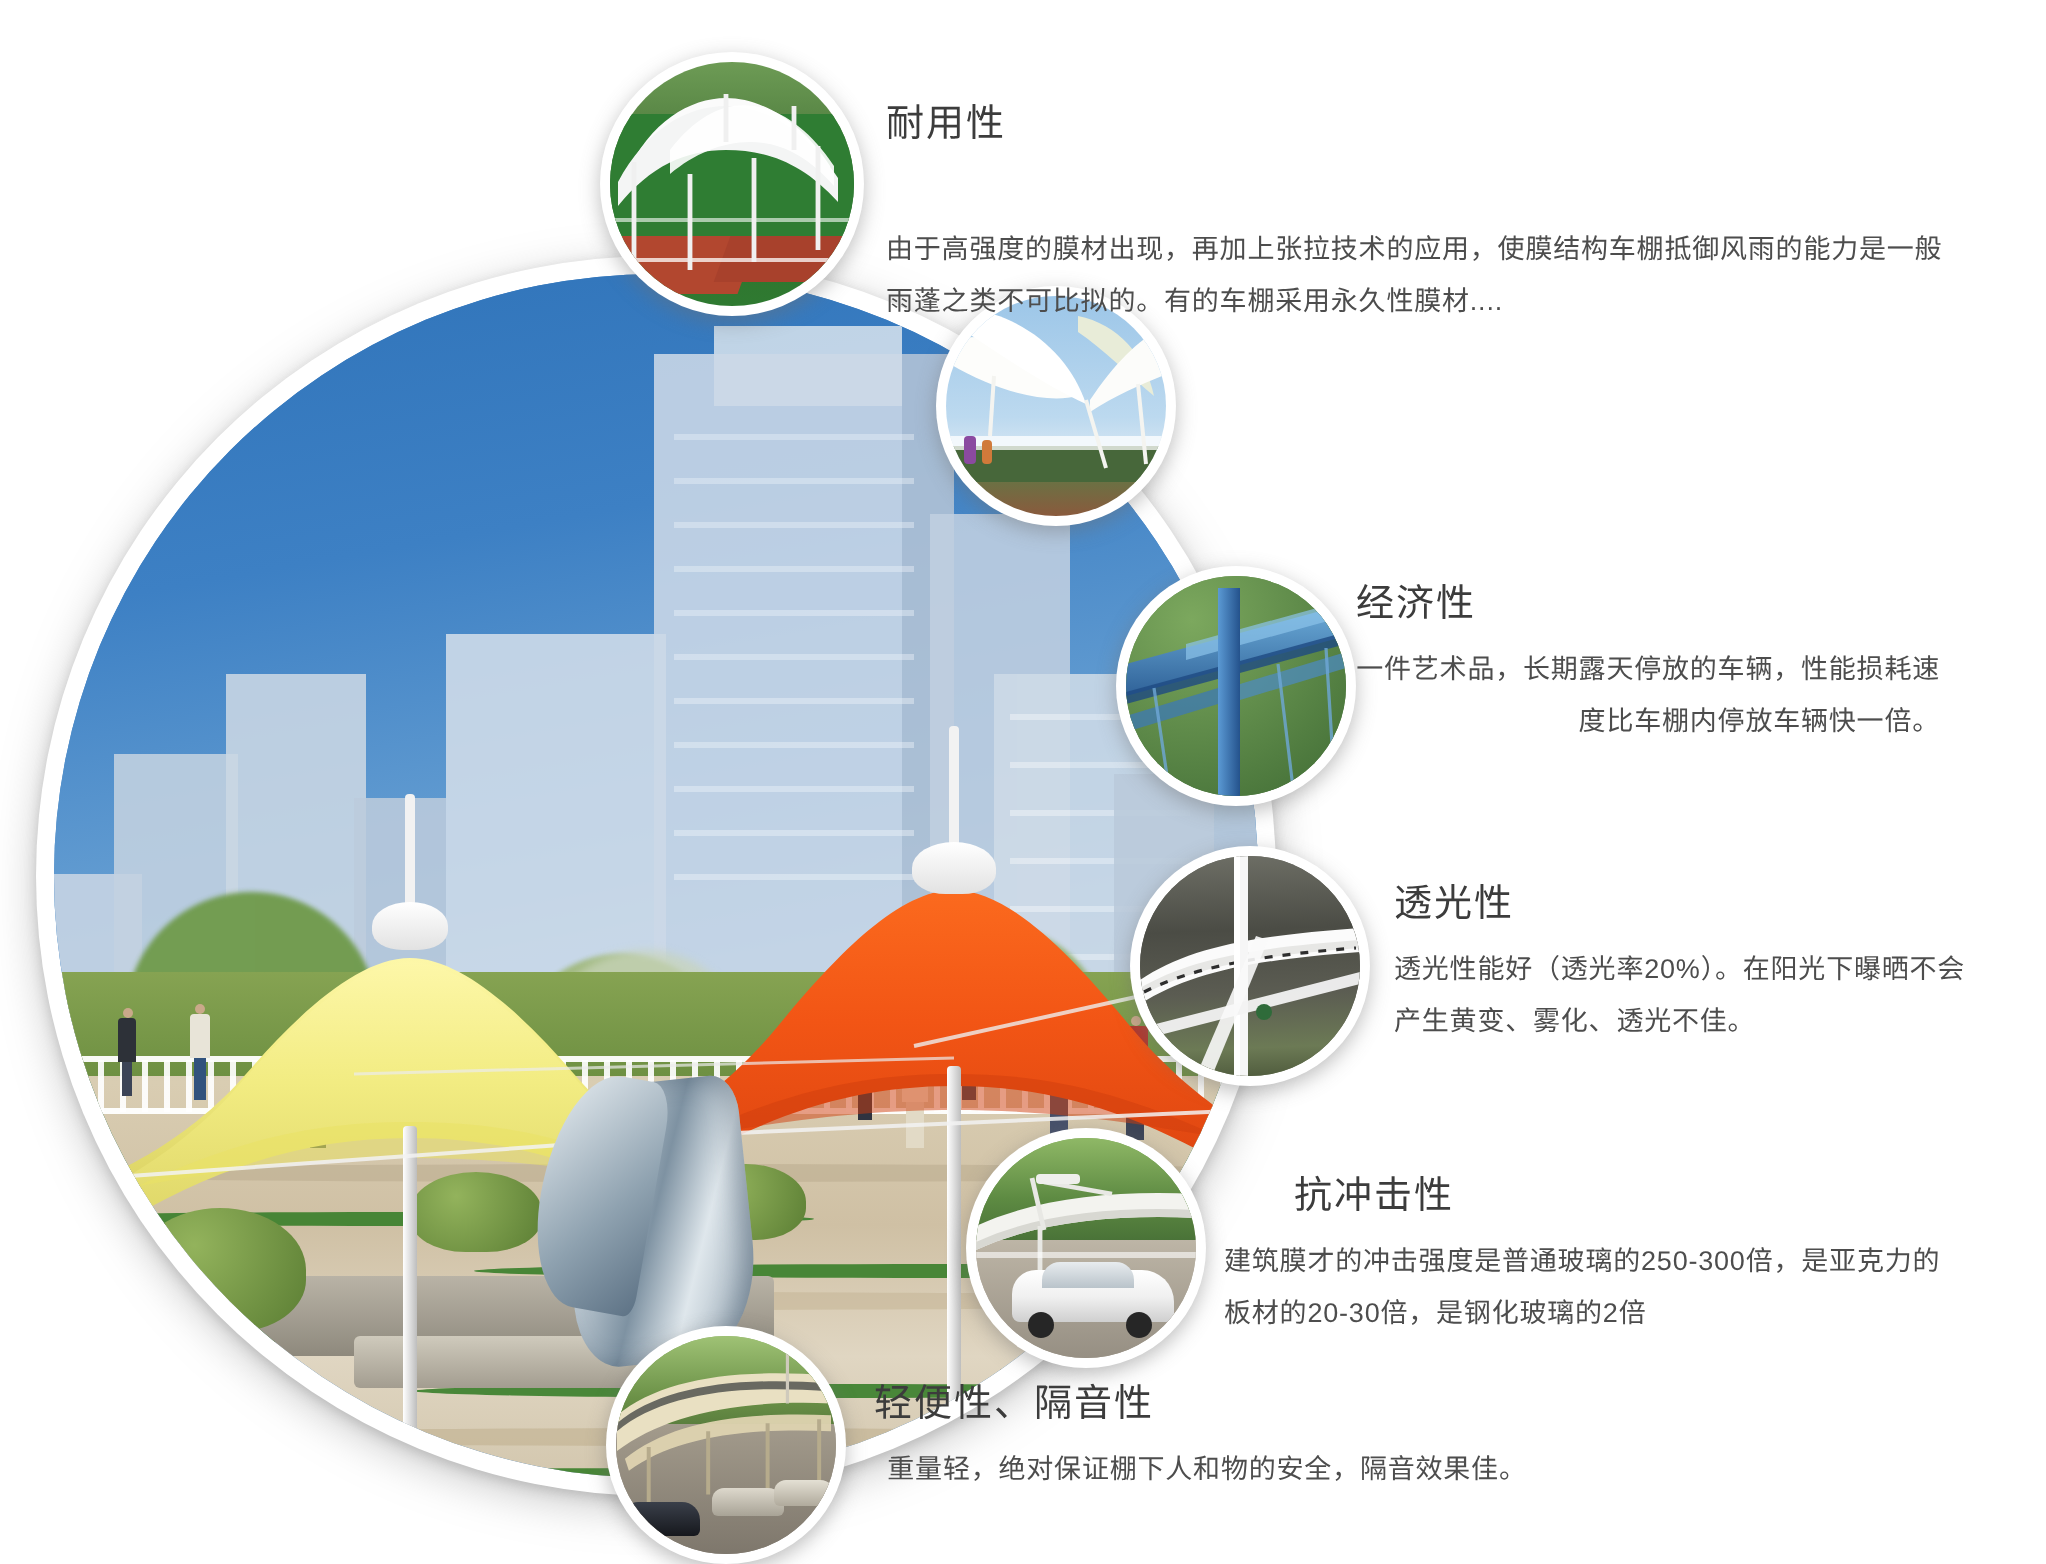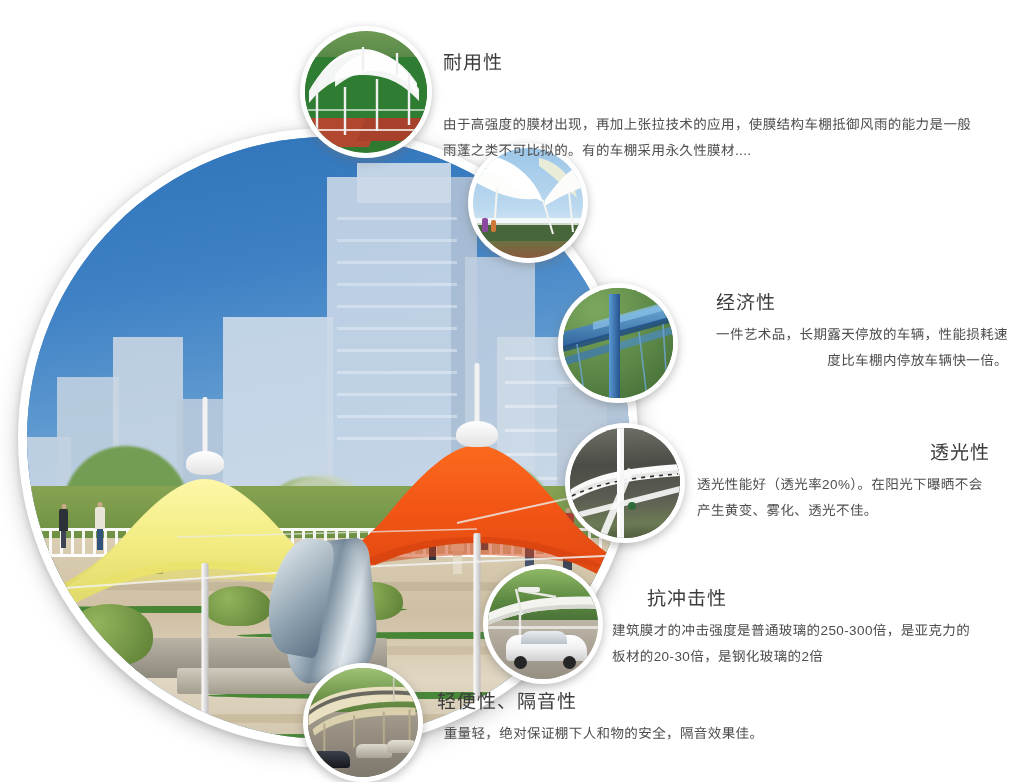--- a/index.html
+++ b/index.html
@@ -179,33 +179,33 @@
   }
 
   .blk-durable{left:443px;top:52px;width:535px;}
   .blk-durable h3{text-align:left;}
   .blk-durable p{text-align:left;margin-top:37px;}
 
   .blk-art{left:605px;top:150px;width:388px;}
   .blk-art h3{text-align:left;}
   .blk-art p{text-align:right;}
 
-  .blk-econ{left:716px;top:292px;width:292px;}
+  .blk-econ{left:678px;top:292px;width:292px;}
   .blk-econ h3{text-align:left;}
   .blk-econ p{text-align:right;}
 
   .blk-light{left:697px;top:442px;width:293px;}
-  .blk-light h3{text-align:right;}
+  .blk-light h3{text-align:left;}
   .blk-light p{text-align:left;}
 
   .blk-impact{left:612px;top:588px;width:368px;}
   .blk-impact h3{text-align:left;margin-left:35px;}
   .blk-impact p{text-align:left;}
 
-  .blk-sound{left:437px;top:692px;width:333px;font-family:Liberation Mono, monospace;}
+  .blk-sound{left:437px;top:692px;width:333px;}
   .blk-sound h3{text-align:left;}
   .blk-sound p{text-align:center;}
 </style>
 </head>
 <body>
 
 <div class="stage">
 
   <div class="hero-circle">
     <div class="hero-inner">

